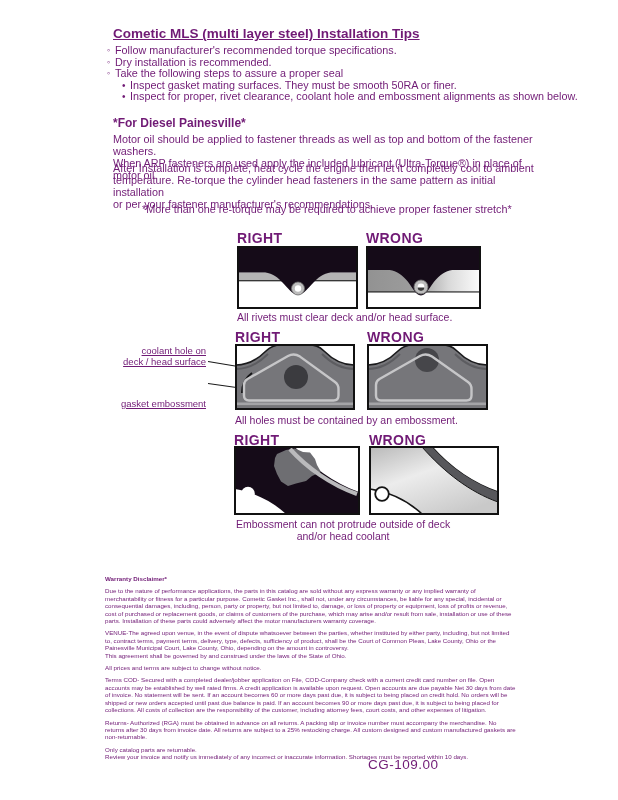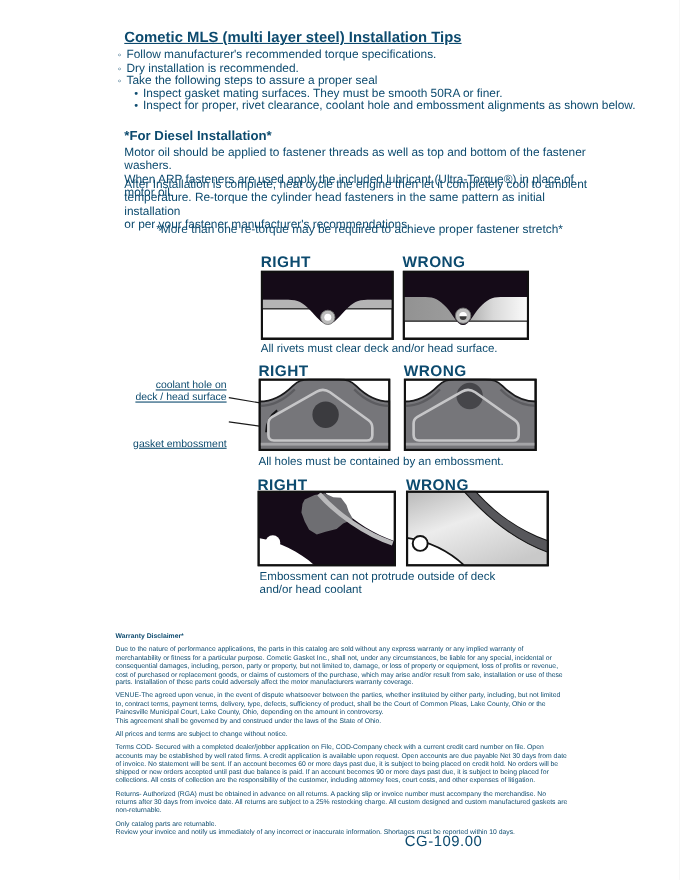--- a/index.html
+++ b/index.html
@@ -1,17 +1,17 @@
 <!DOCTYPE html>
 <html><head>
 <meta charset="utf-8">
 <style>
   html,body{margin:0;padding:0;background:#e8e8e8;}
   .page{position:relative;width:618px;height:800px;background:#ffffff;margin:0 auto;
-        font-family:"Liberation Sans", sans-serif;color:#0c4a6e;overflow:hidden;}
+        font-family:"Liberation Sans", sans-serif;color:#701a75;overflow:hidden;}
   .abs{position:absolute;}
   .title{left:113px;top:26px;font-size:13.5px;font-weight:bold;text-decoration:underline;}
   .bullet-line{left:107px;font-size:10.8px;line-height:11.5px;display:flex;}
   .bullet-line .mark{width:8px;font-size:9px;line-height:11.5px;}
   .sub-line{left:122px;font-size:10.8px;line-height:11.5px;display:flex;}
   .sub-line .mark{width:8px;font-size:10px;line-height:11px;}
   .section-head{left:113px;top:116px;font-size:12px;font-weight:bold;}
   .body-par{left:113px;width:430px;font-size:10.8px;line-height:12px;}
   .rw-label{font-size:14px;font-weight:bold;text-align:left;letter-spacing:.4px;}
   .caption{font-size:10.5px;line-height:12px;}
@@ -45,21 +45,21 @@
   </div>
   <div class="abs sub-line" style="top:79.5px;">
     <span class="mark">•</span>
     <span>Inspect gasket mating surfaces.  They must be smooth 50RA or finer.</span>
   </div>
   <div class="abs sub-line" style="top:91px;">
     <span class="mark">•</span>
     <span>Inspect for proper, rivet clearance, coolant hole and embossment alignments as shown below.</span>
   </div>
 
-  <div class="abs section-head">*For Diesel Installation*</div>
+  <div class="abs section-head">*For Diesel Painesville*</div>
   <div class="abs body-par" style="top:133px;">
     <div>Motor oil should be applied to fastener threads as well as top and bottom of the fastener washers.</div>
     <div>When ARP fasteners are used apply the included lubricant (Ultra-Torque®) in place of motor oil.</div>
   </div>
   <div class="abs body-par" style="top:162px;">
     <div>After Installation is complete, heat cycle the engine then let it completely cool to ambient</div>
     <div>temperature. Re-torque the cylinder head fasteners in the same pattern as initial installation</div>
     <div>or per your fastener manufacturer's recommendations.</div>
   </div>
   <div class="abs body-par" style="top:203px;margin-left:29px;">*More than one re-torque may be required to achieve proper fastener stretch*</div>
@@ -155,21 +155,21 @@
       </linearGradient>
     </defs>
     <rect x="1" y="1" width="128" height="67" fill="#ffffff" stroke="#111111" stroke-width="2"></rect>
     <path d="M1,1 H63 C80,20 103,37 129,46 L129,68 H53 C39,55 20,46 1,43 Z" fill="url(#gw3)" stroke="#141414" stroke-width="1.6"></path>
     <path d="M63,1 C80,20 103,37 129,46 L129,56 C101,46 76,27 53,1 Z" fill="#57575b"></path>
     <path d="M53,1 C76,27 101,46 129,56" stroke="#141414" stroke-width="1" fill="none"></path>
     <circle cx="13" cy="48" r="6.8" fill="#ffffff" stroke="#141414" stroke-width="1.8"></circle>
     <rect x="1" y="1" width="128" height="67" fill="none" stroke="#111111" stroke-width="2"></rect>
   </svg>
 
-  <div class="abs caption" style="left:236px;top:518px;">
+  <div class="abs caption" style="left:236px;top:518px;text-align:center;">
     <div>Embossment can not protrude outside of deck</div>
     <div>and/or head coolant</div>
   </div>
 
   <div class="abs warranty">
     <p class="whead">Warranty Disclaimer*</p>
     <p>Due to the nature of performance applications, the parts in this catalog are sold without any express warranty or any implied warranty of merchantability or fitness for a particular purpose.  Cometic Gasket Inc., shall not, under any circumstances, be liable for any special, incidental or consequential damages, including, person, party or property, but not limited to, damage, or loss of property or equipment, loss of profits or revenue, cost of purchased or replacement goods, or claims of customers of the purchase, which may arise and/or result from sale, installation or use of these parts.  Installation of these parts could adversely affect the motor manufacturers warranty coverage.</p>
     <p class="tight">VENUE-The agreed upon venue, in the event of dispute whatsoever between the parties, whether instituted by either party, including, but not limited to, contract terms, payment terms, delivery, type, defects, sufficiency of product, shall be the Court of Common Pleas, Lake County, Ohio or the Painesville Municipal Court, Lake County, Ohio, depending on the amount in controversy.</p>
     <p>This agreement shall be governed by and construed under the laws of the State of Ohio.</p>
     <p>All prices and terms are subject to change without notice.</p>

